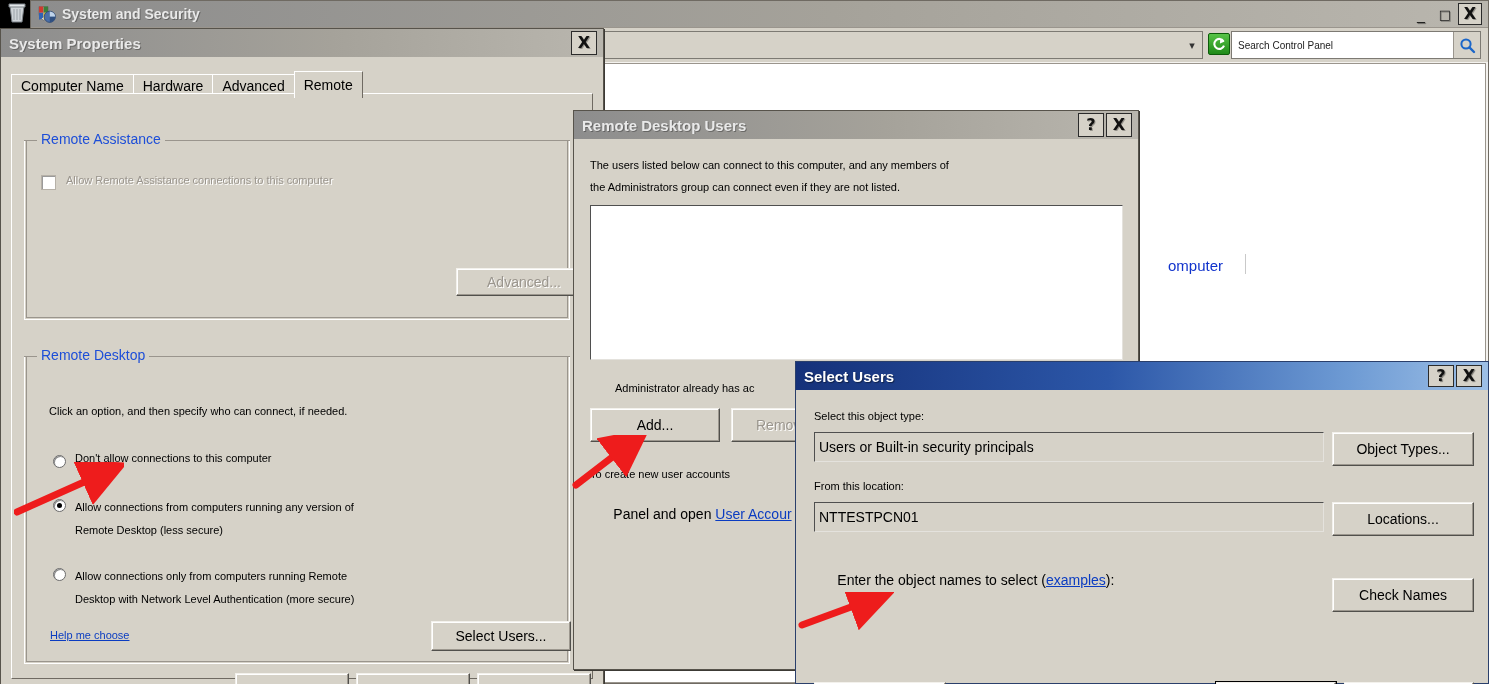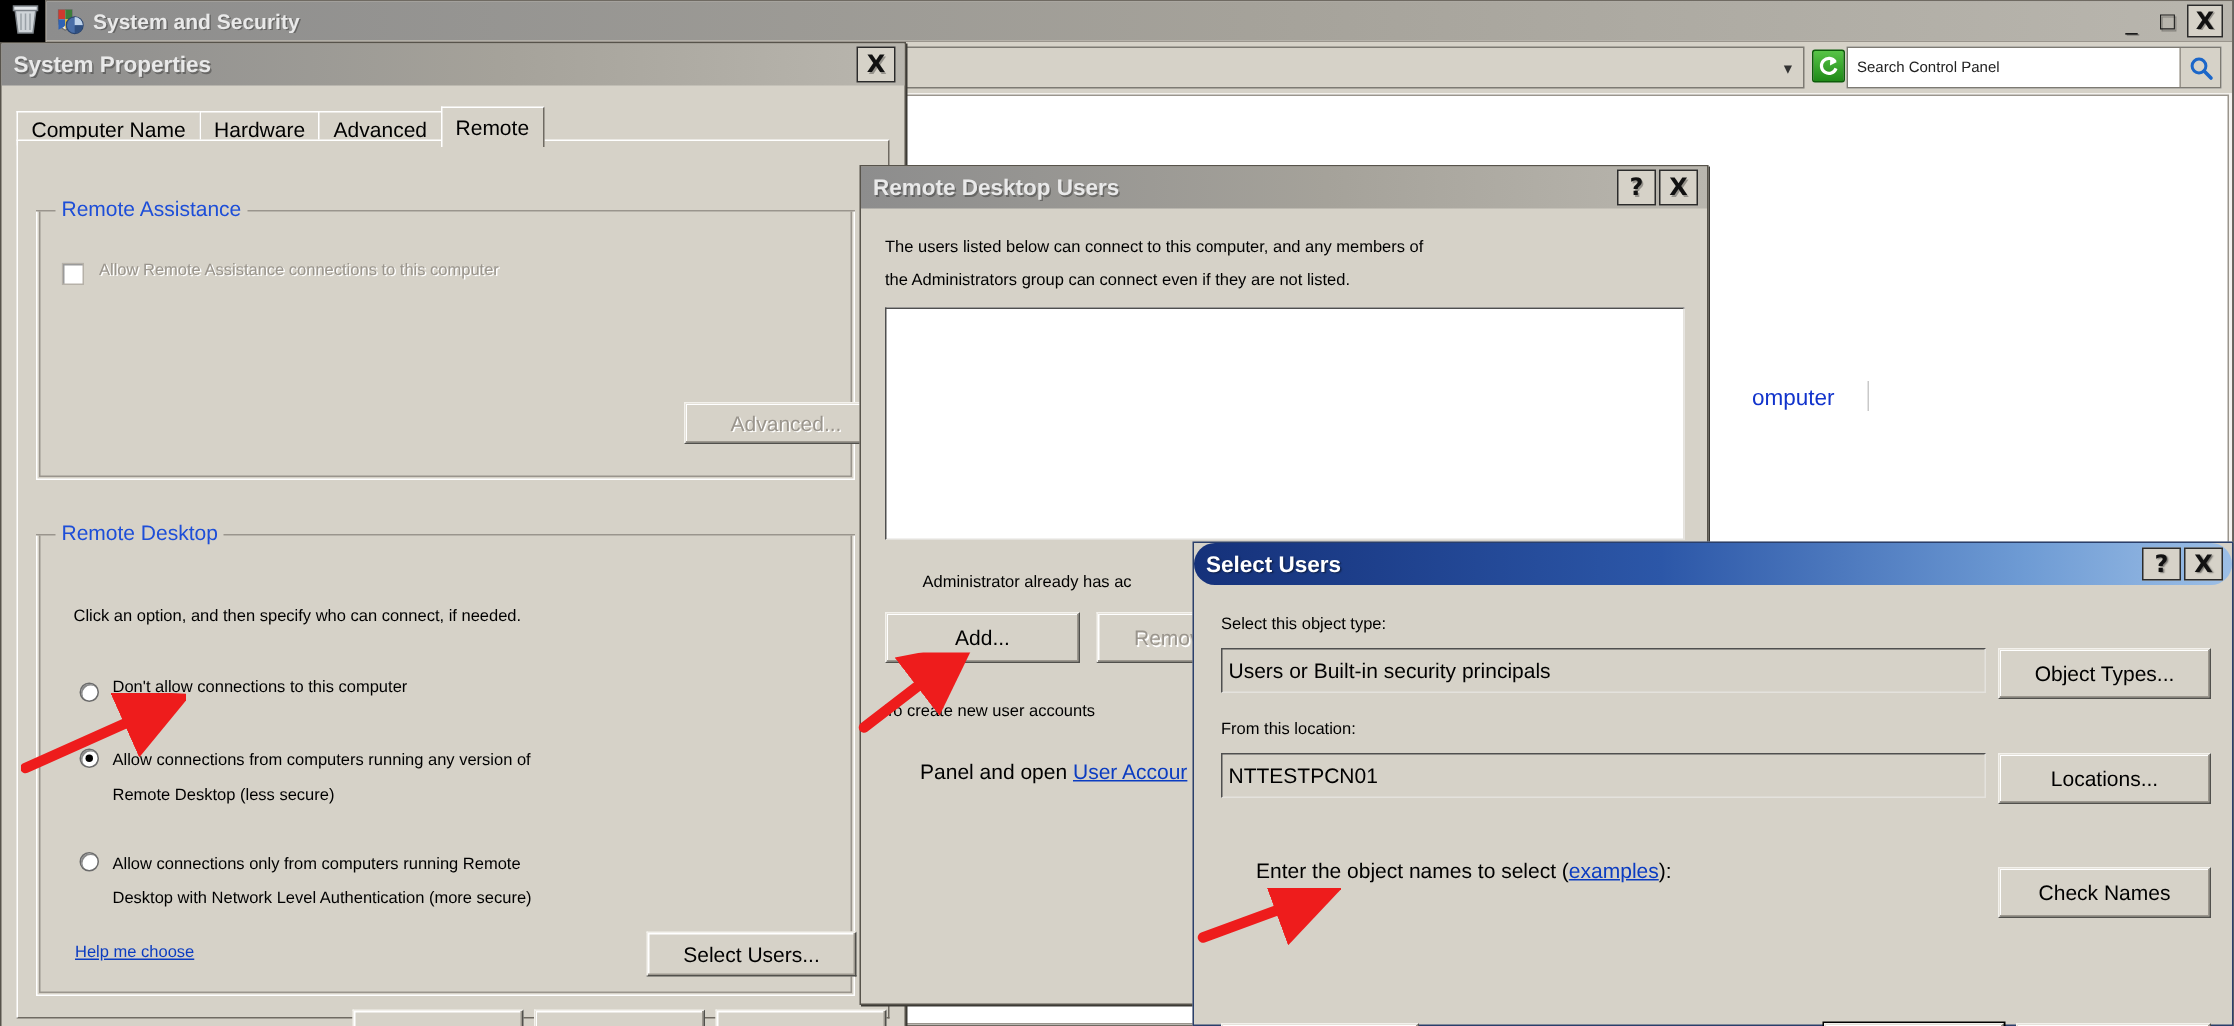--- a/index.html
+++ b/index.html
@@ -360,21 +360,21 @@
     </div>
 
     <div class="lbl" style="left:16px;top:357px;">To create new user accounts</div>
     <div style="position:absolute;left:16px;top:379px;font-size:14px;color:#000;white-space:pre;">
       <span>Panel and open </span><span class="link">User Accour</span>
     </div>
   </div>
 
   <div class="win" style="left:795px;top:361px;width:694px;height:323px;border:1px solid #2a3f6b;box-shadow:1px 1px 0 #2a2a2a;">
 
-    <div class="tbar active" style="position:absolute;left:0;top:0;width:692px;height:28px;border-radius:14px;">
+    <div class="tbar active" style="position:absolute;left:0;top:0;width:692px;height:28px;">
       <span class="ttl" style="font-size:15px;">Select Users</span>
       <span class="sysbtn" style="width:26px;height:22px;">?</span>
       <span class="sysbtn" style="margin-right:4px;width:26px;height:22px;">X</span>
     </div>
 
     <div class="lbl" style="left:18px;top:48px;">Select this object type:</div>
     <div class="field readonly-field" style="position:absolute;left:18px;top:70px;width:510px;height:30px;display:flex;align-items:center;">
       <span>Users or Built-in security principals</span>
     </div>
     <div class="btn" style="position:absolute;left:1px;top:0;left:536px;top:70px;width:142px;height:34px;">

